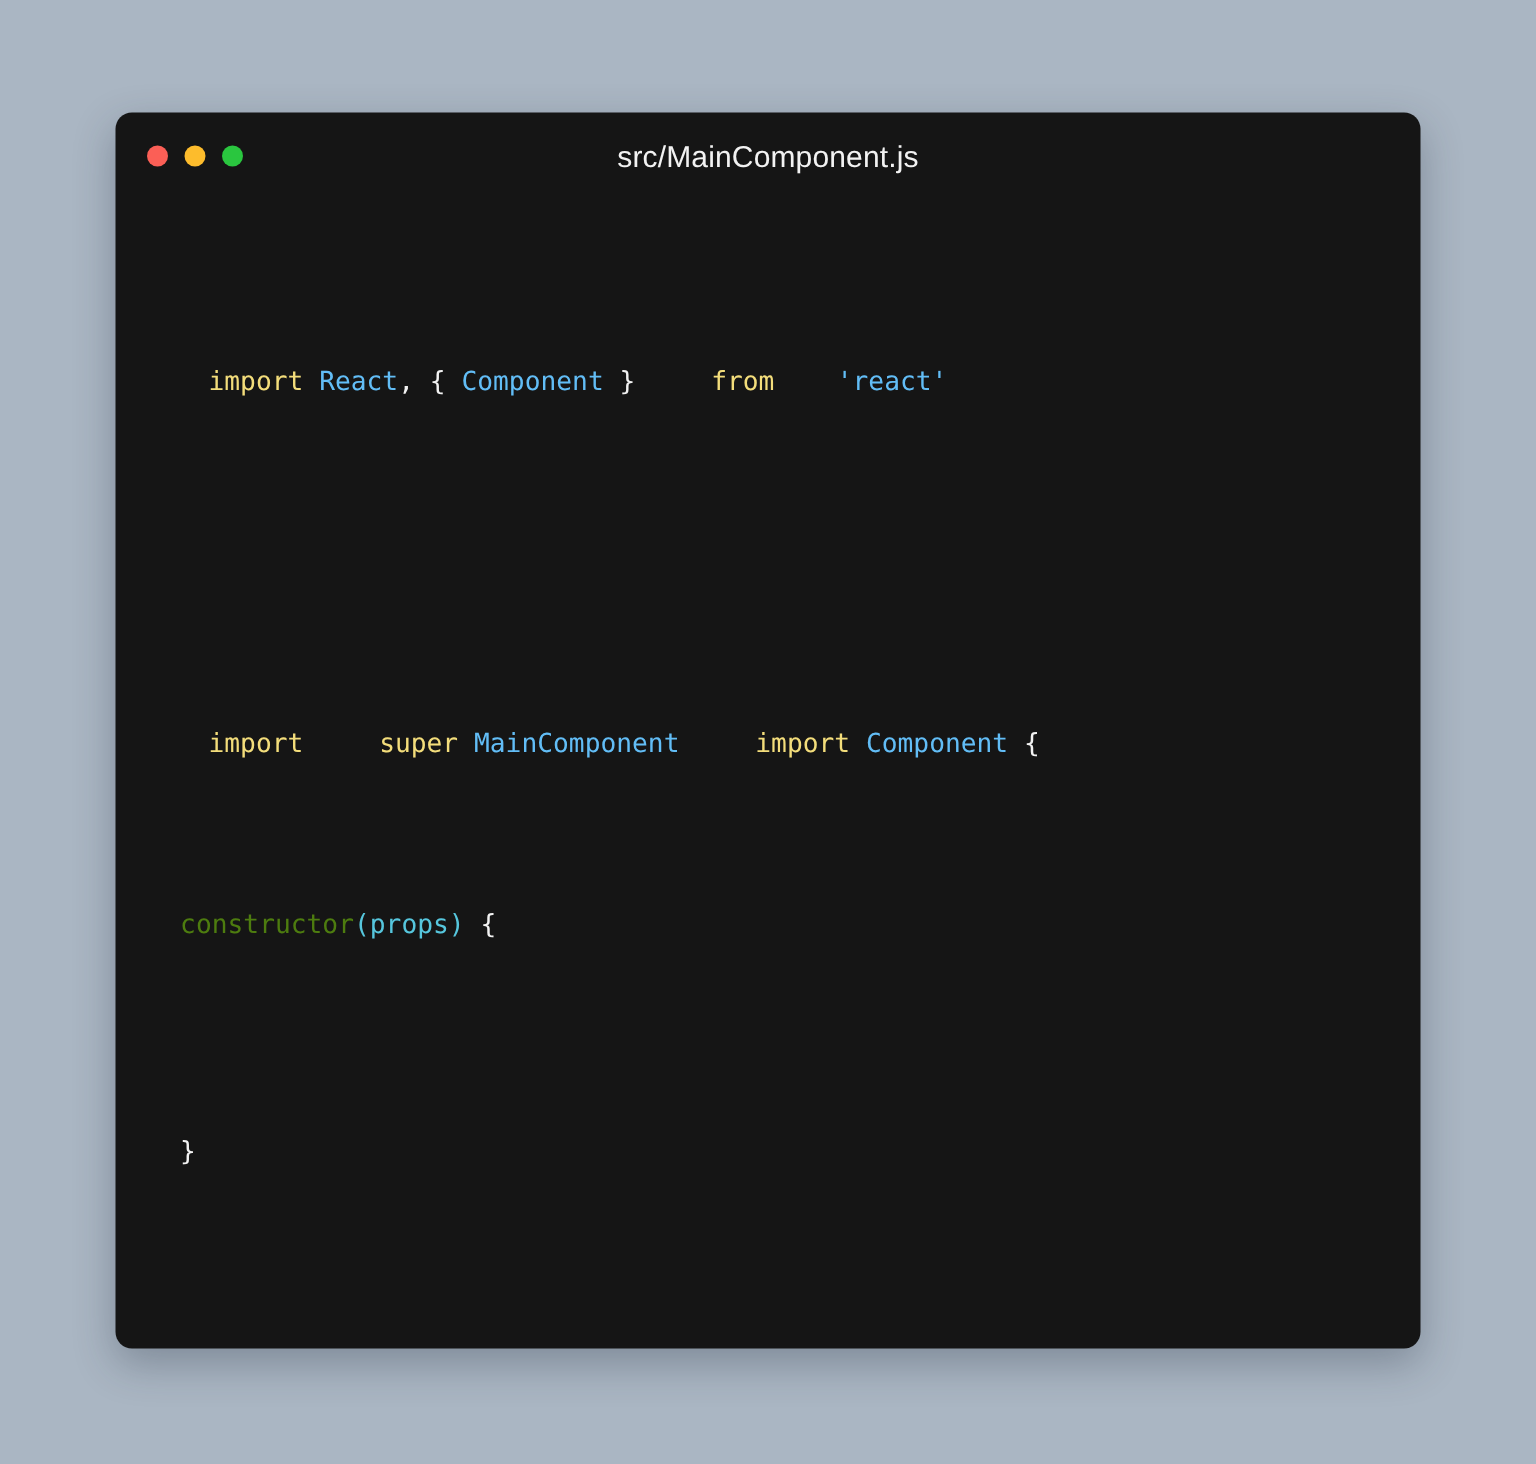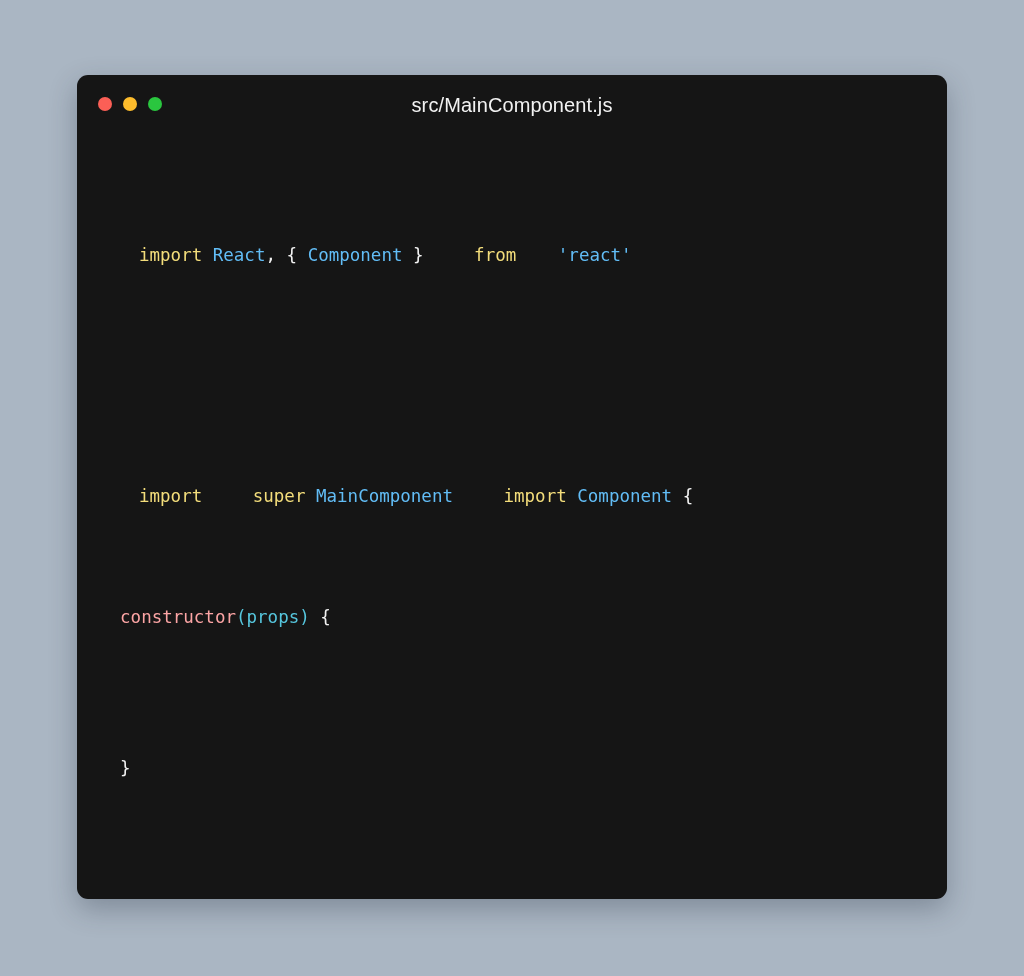--- a/index.html
+++ b/index.html
@@ -75,21 +75,21 @@
   .line {
     height: 30.2px;
     white-space: pre;
   }
   .line.blank { color: transparent; }
 
   
   .kw   { color: #f3dd7b; margin-left: 40px; }  
   .cls  { color: #62bdf6; margin-top: 40px; }  
   .str  { color: #62bdf6; margin-left: 31px; }  
-  .fn   { color: #fca5a5; }  
+  .fn   { color: #4d7c0f; }  
   .var  { color: #b180e8; }  
   .prm  { color: #56c6dd; }  
   .pun  { color: #f2f2f2; }
 </style>
 </head>
 <body>
 
 <div id="window">
 
   <div id="titlebar">

